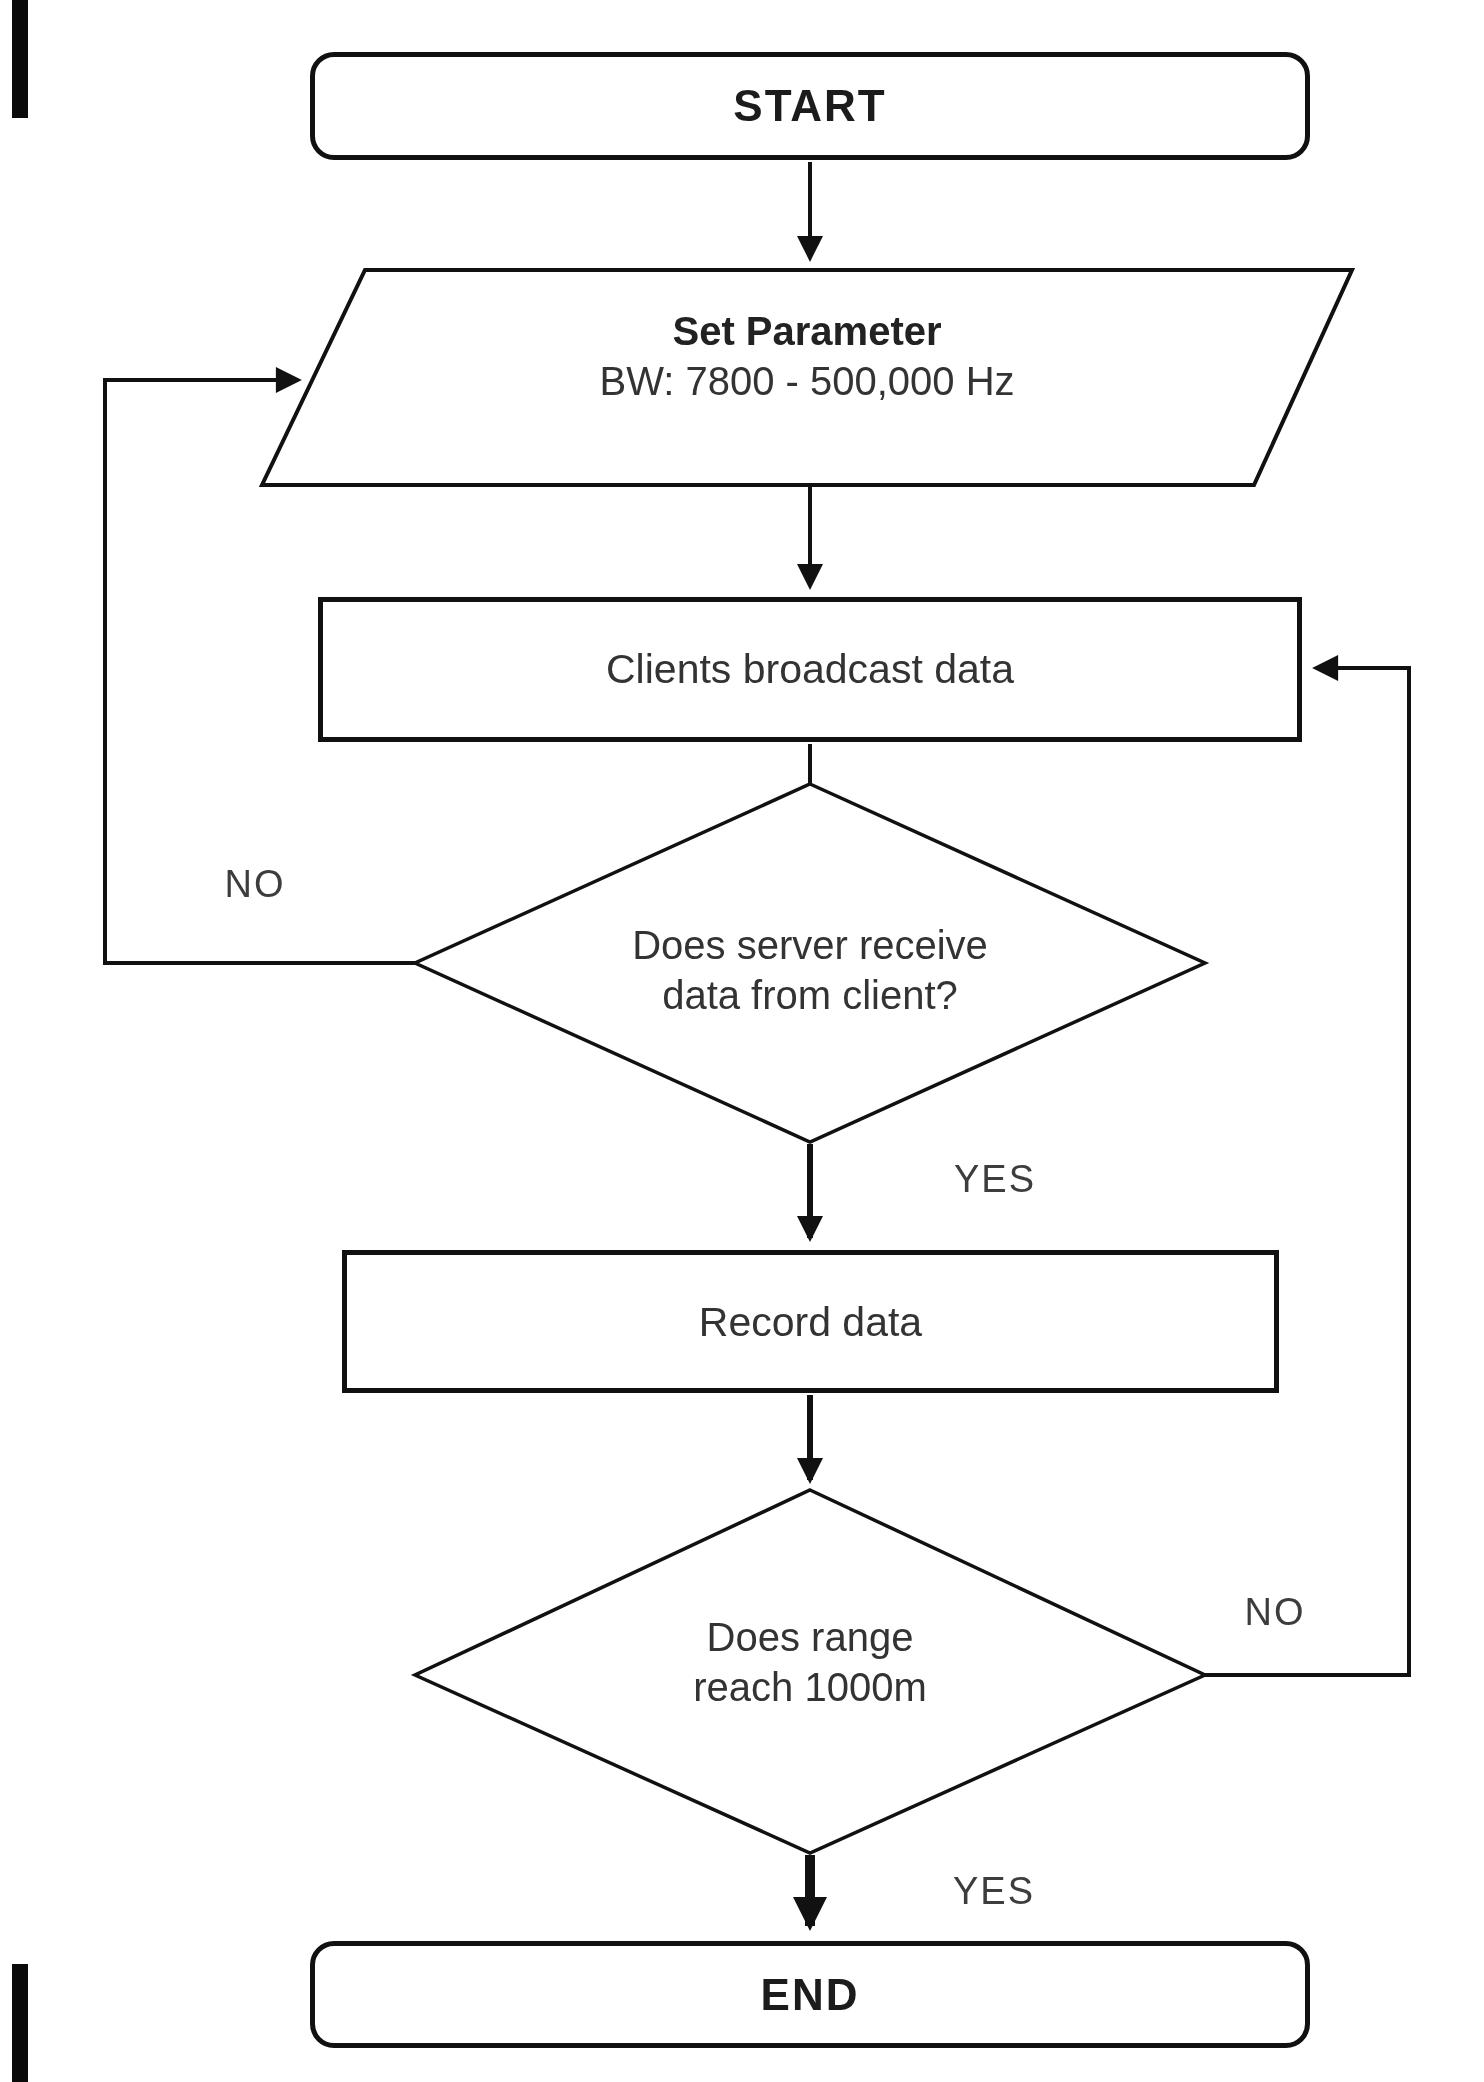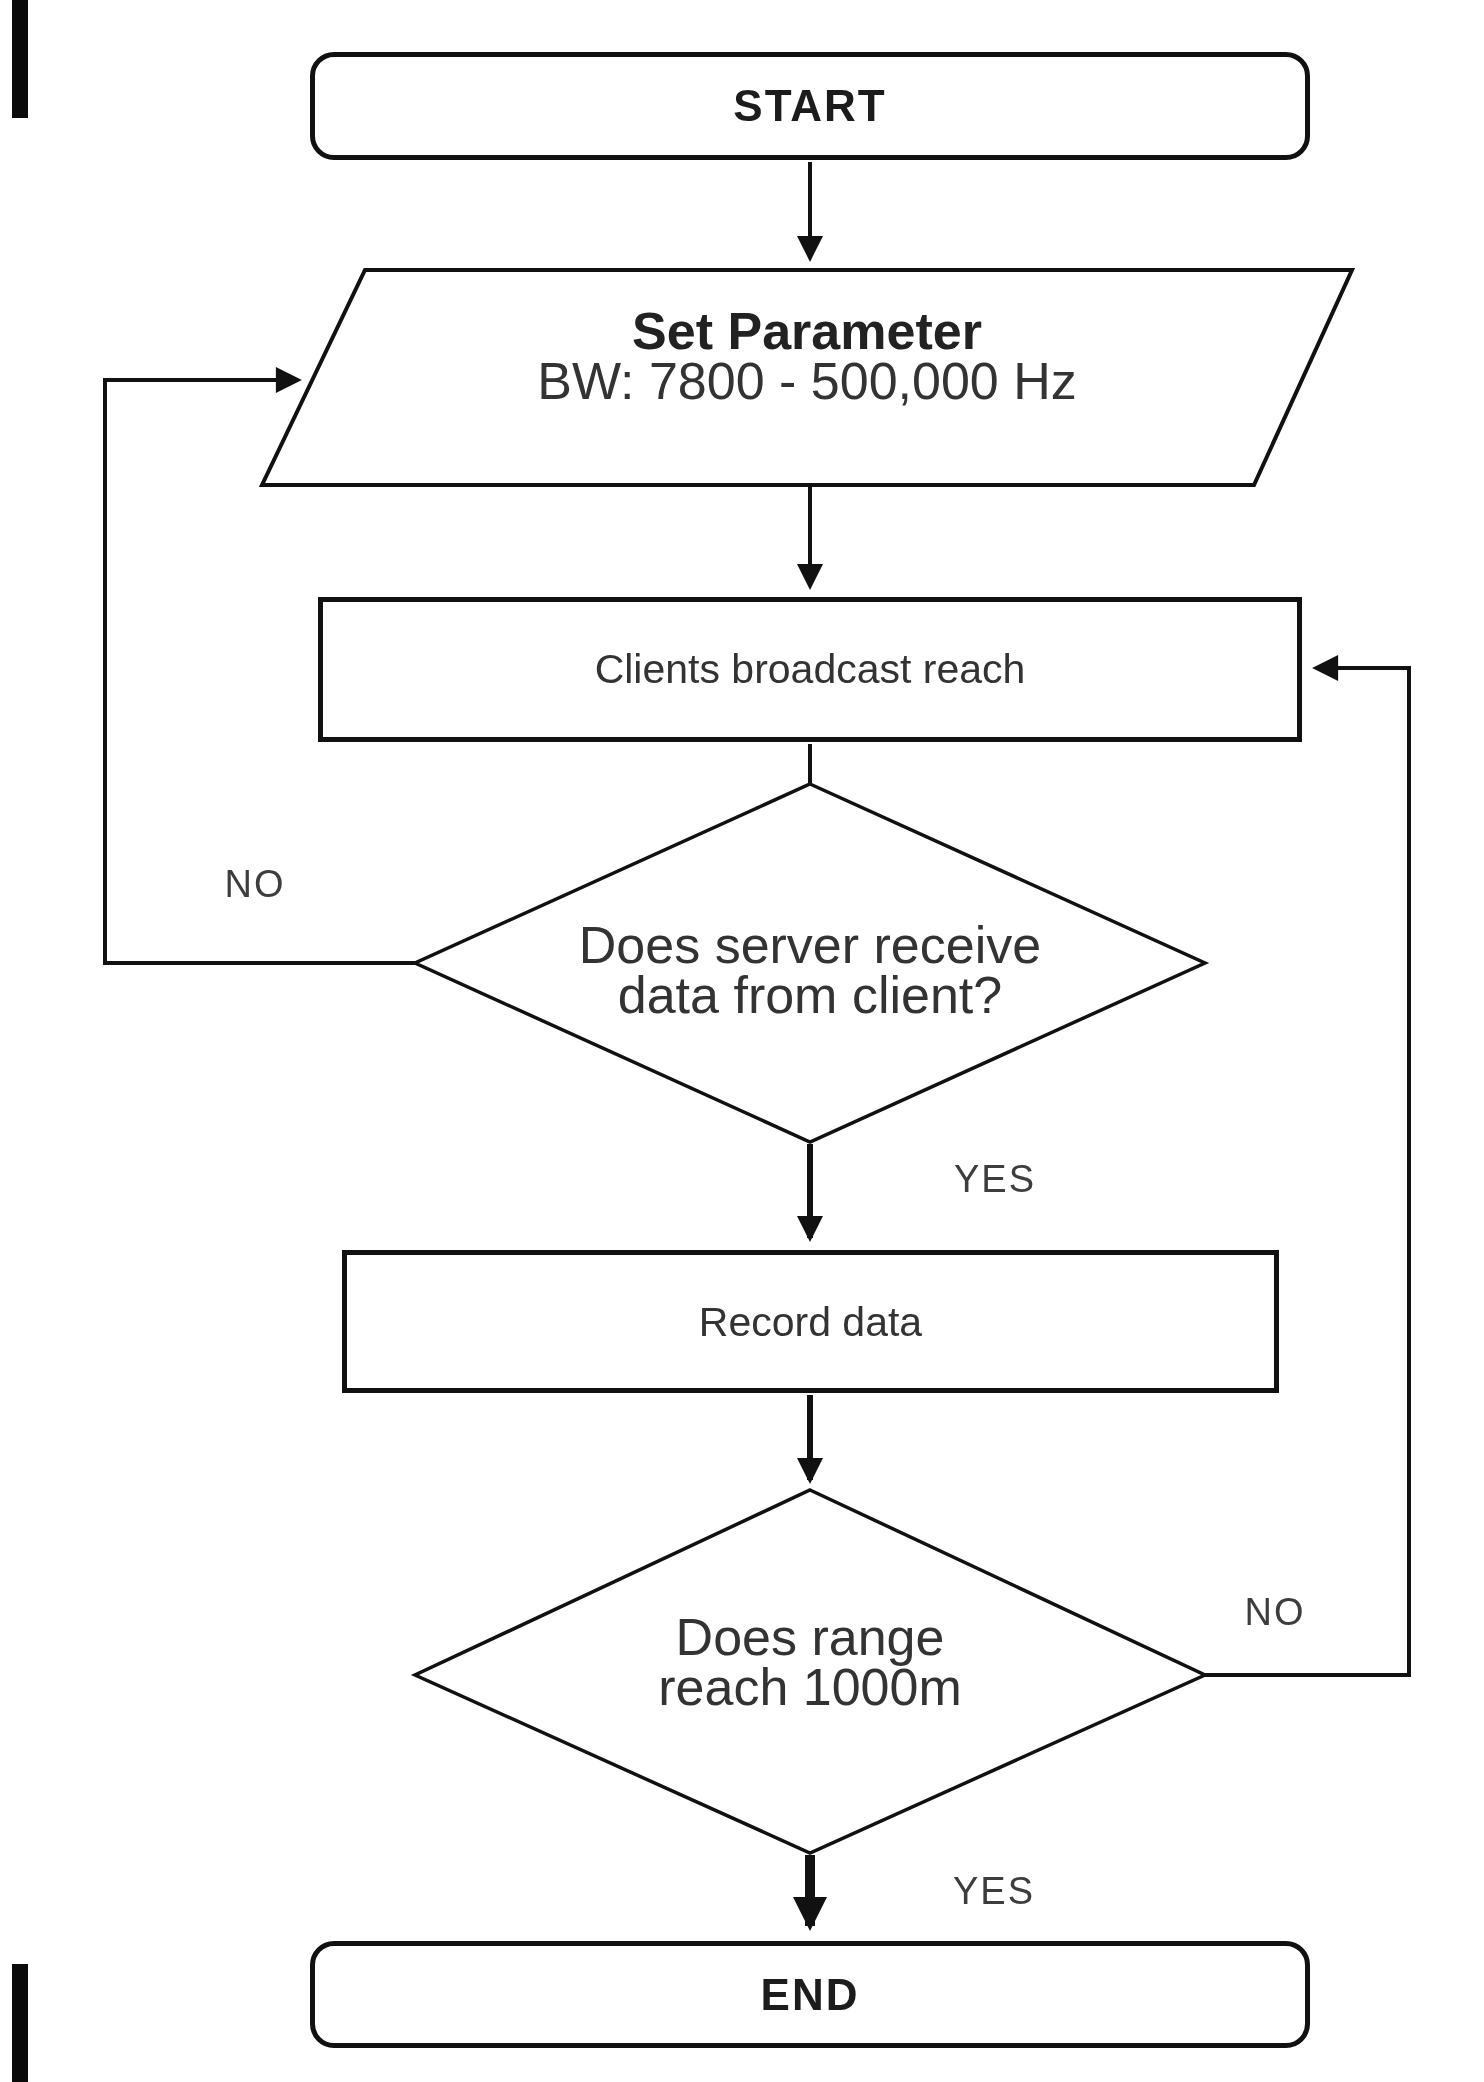--- a/index.html
+++ b/index.html
@@ -33,21 +33,21 @@
     color:#1c1c1c;
   }
   .process{
     border:5px solid var(--stroke,#111111);
     font-size:41px;
     color:#333333;
   }
   .txtblock{
     position:absolute;
     text-align:center;
-    font-size:52px;
+    font-size:40px;
     line-height:50px;
     color:#333333;
   }
   .txtblock .b{font-weight:bold;color:#222222;}
   .edgelabel{
     position:absolute;
     transform:translateX(-50%);
     font-size:38px;
     letter-spacing:2px;
     color:#3d3d3d;
@@ -94,21 +94,21 @@
   <div class="node terminal" style="left:298px;top:52px;width:1000px;height:108px;">
     <span>START</span>
   </div>
 
   <div class="txtblock" style="left:395px;top:306px;width:800px;">
     <div class="b">Set Parameter</div>
     <div>BW: 7800 - 500,000 Hz</div>
   </div>
 
   <div class="node process" style="left:306px;top:597px;width:984px;height:145px;">
-    <span>Clients broadcast reach</span>
+    <span>Clients broadcast data</span>
   </div>
 
   <div class="txtblock" style="left:498px;top:920px;width:600px;">
     <div>Does server receive</div>
     <div>data from client?</div>
   </div>
 
   <div class="node process" style="left:330px;top:1250px;width:937px;height:143px;">
     <div>
       <div style="line-height:50px;">Record data</div>

